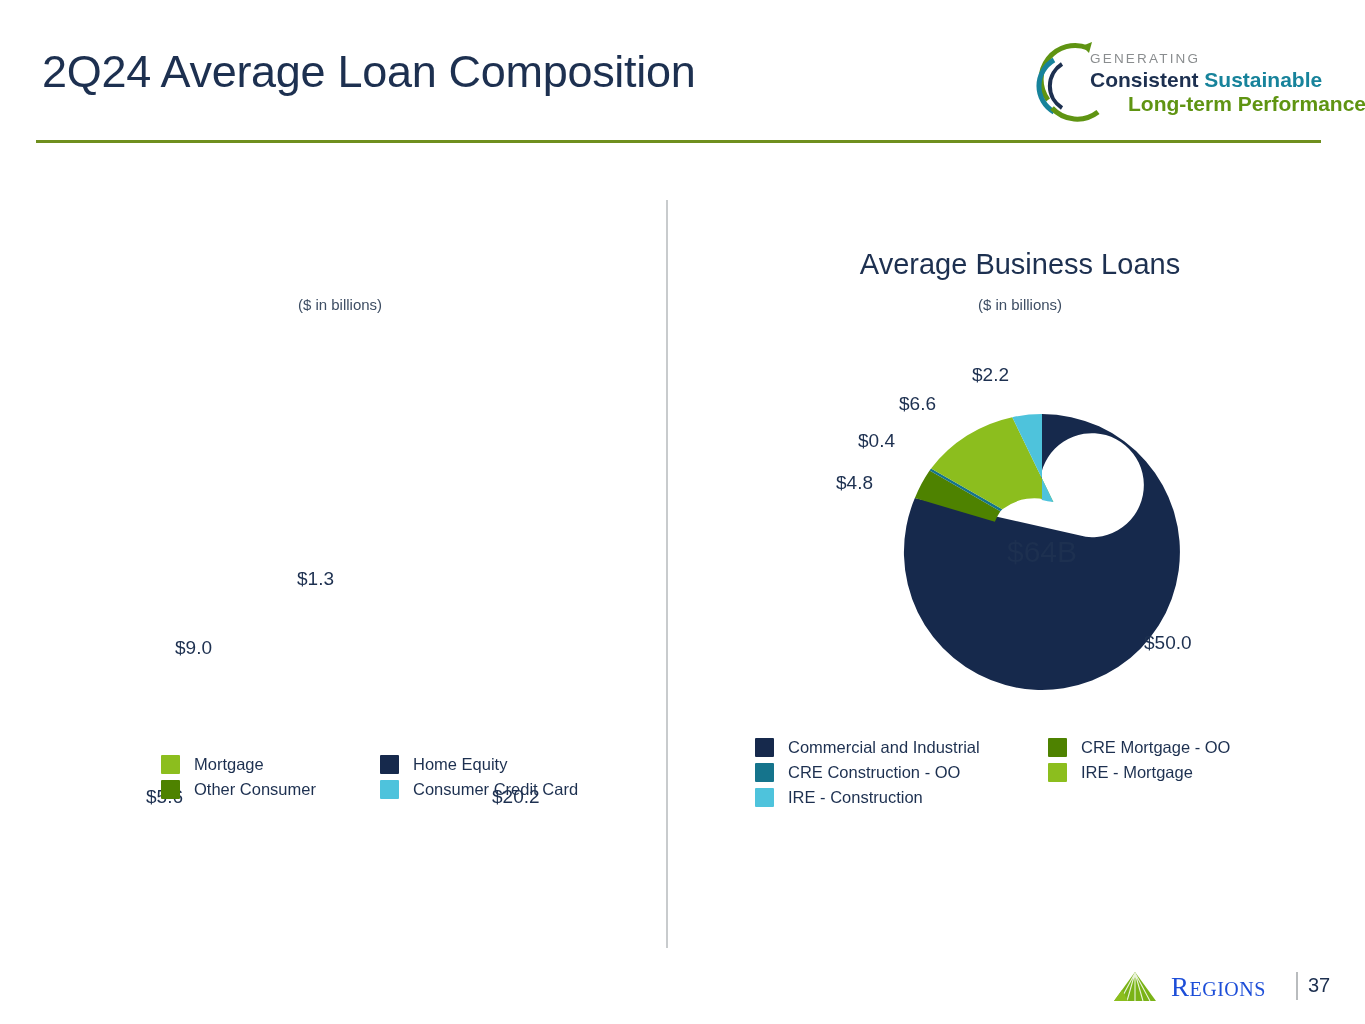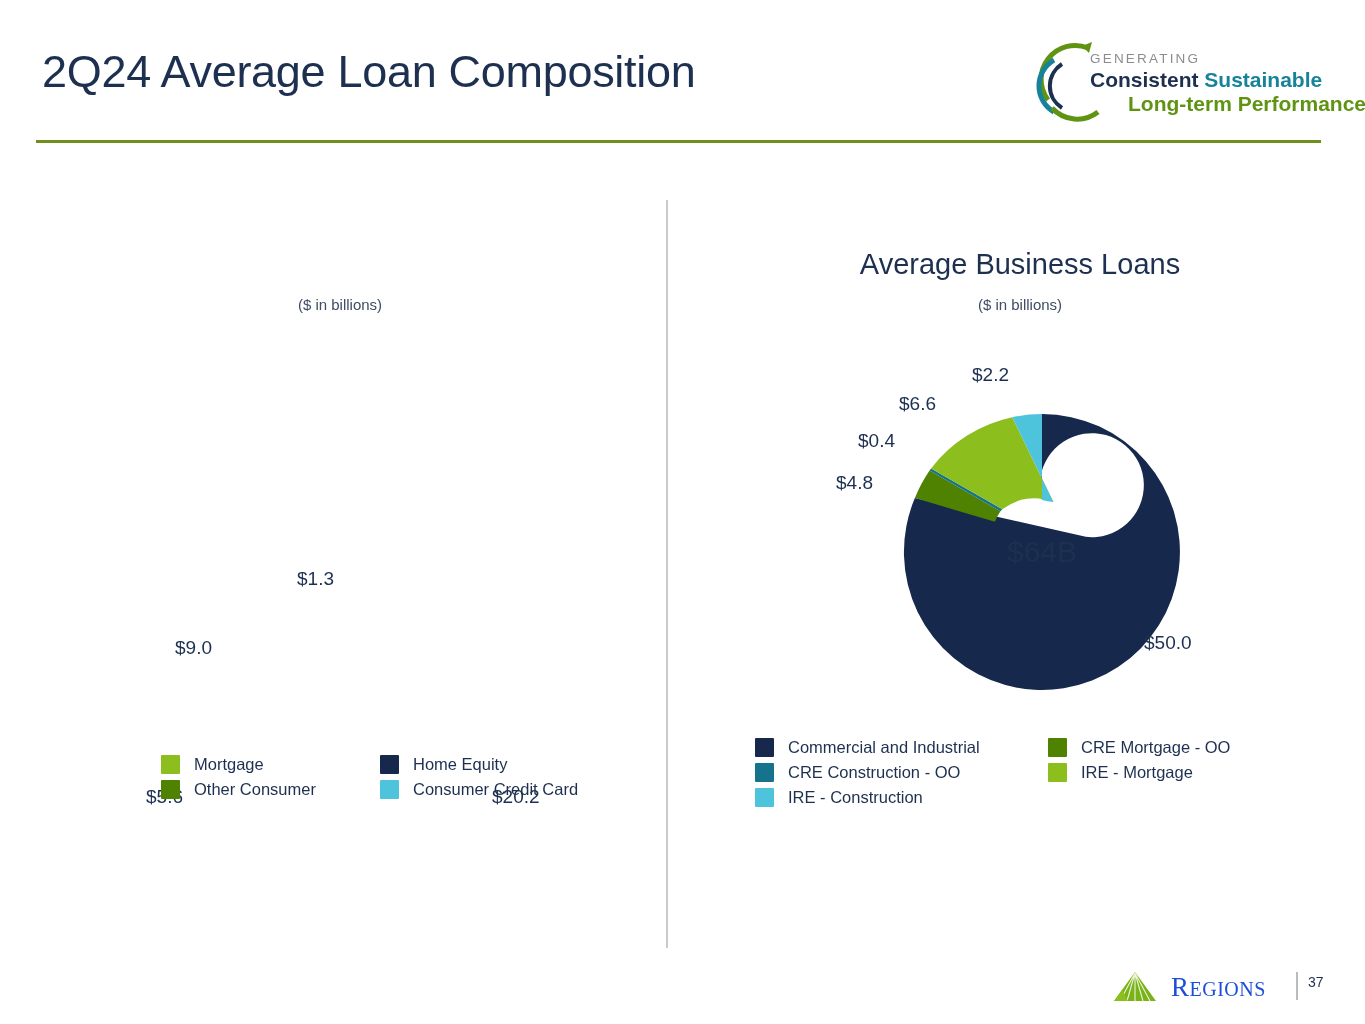--- a/index.html
+++ b/index.html
@@ -92,21 +92,21 @@
     font-family:"Liberation Serif", serif; font-size:27px; color:#1d4ed8;
     letter-spacing:0.5px;
     margin-left:7px;
   }
   #footer-wordmark .small { font-size:20px; }
   #footer-sep {
     position:absolute; left:1296px; top:972px; width:2px; height:28px; background:#b9bcbe;
   }
   #page-number {
     position:absolute; left:1308px; top:974px;
-    font-size:14px; color:#1d3050;
+    font-size:20px; color:#1d3050;
   }
 </style>
 </head>
 <body>
 
 <div id="slide">
 
   <div id="slide-title">2Q24 Average Loan Composition</div>
   <div id="header-rule"></div>
 

